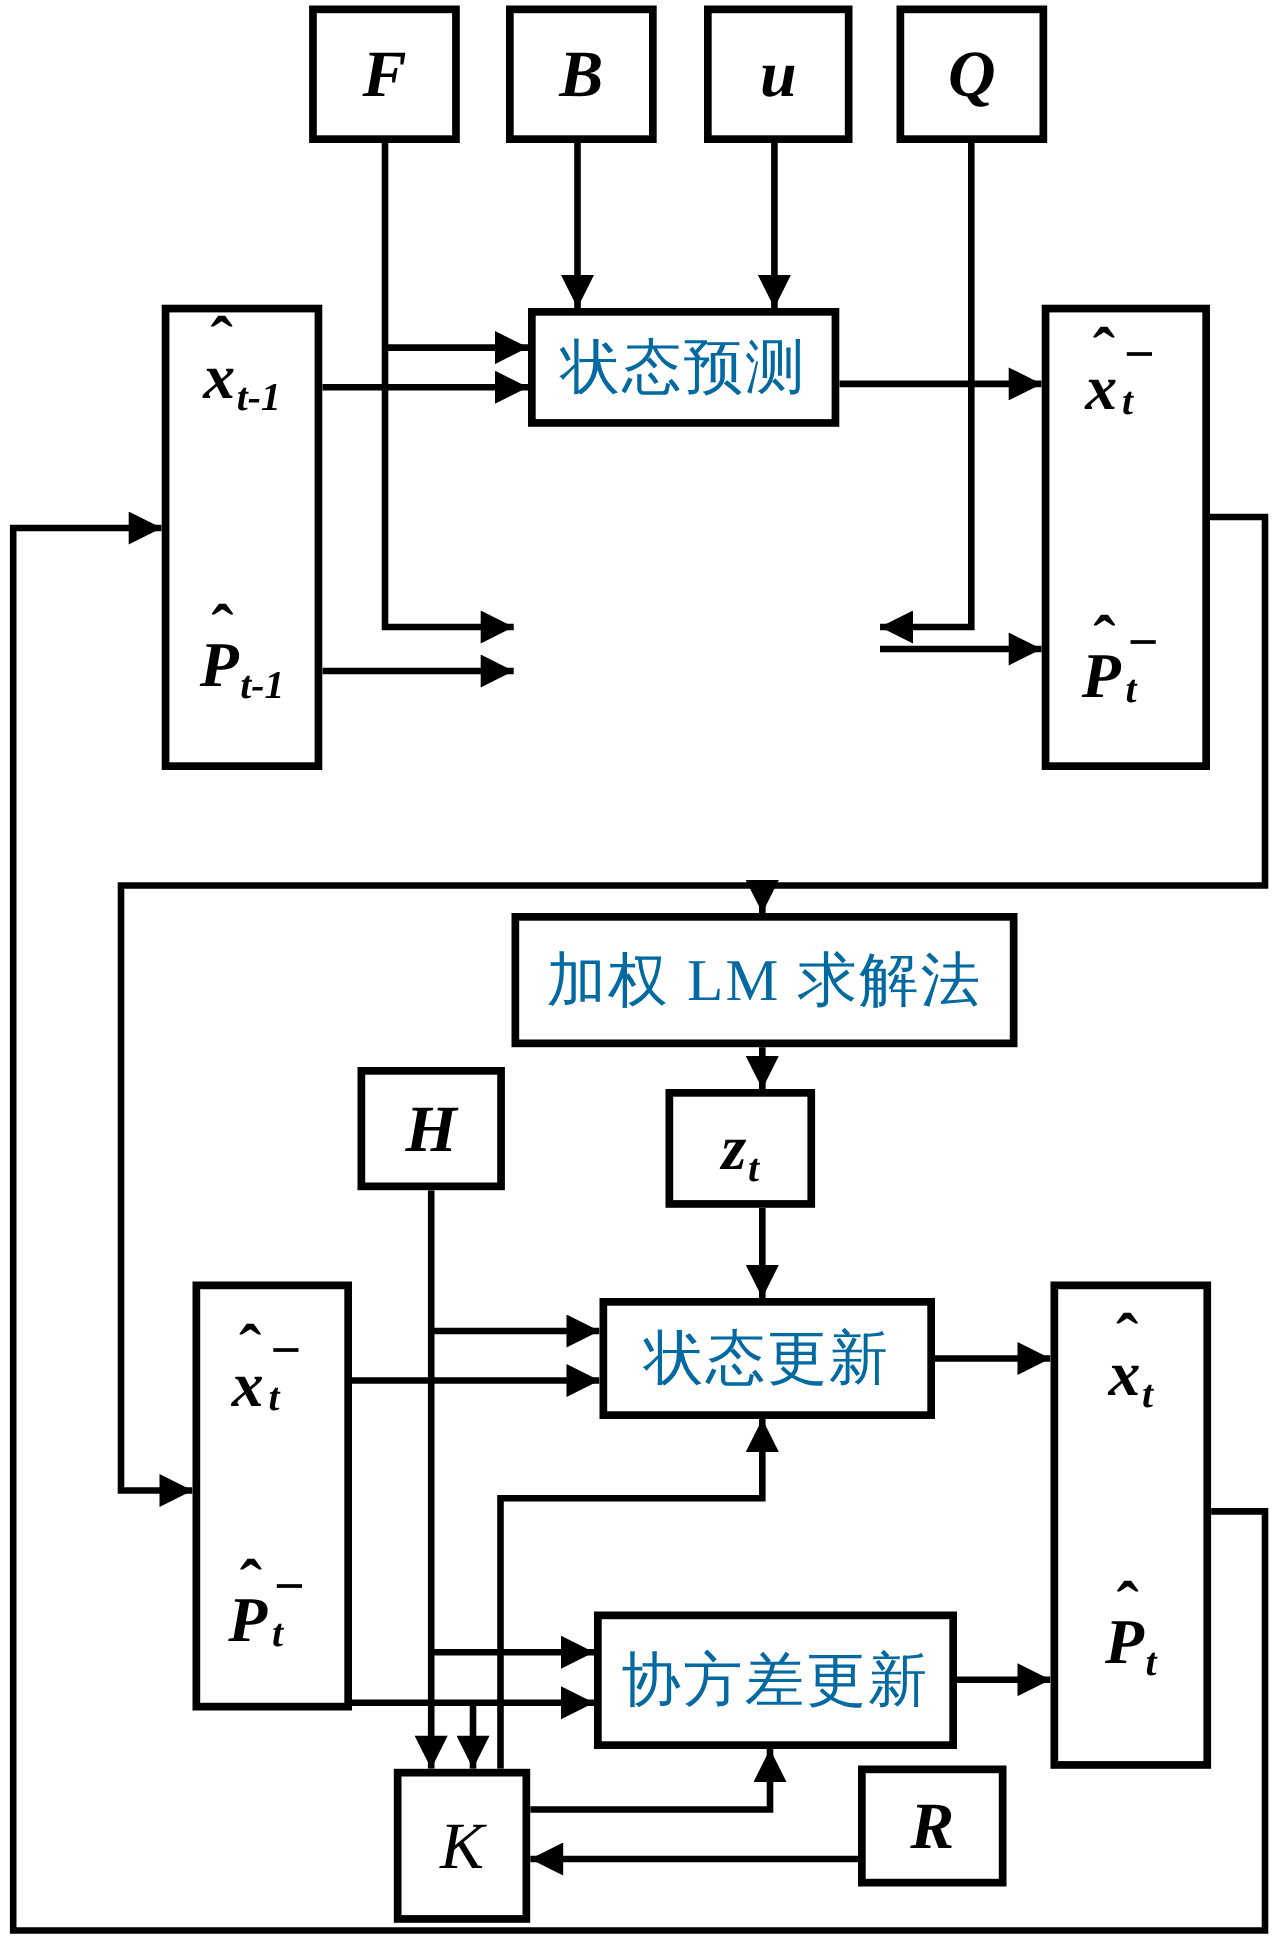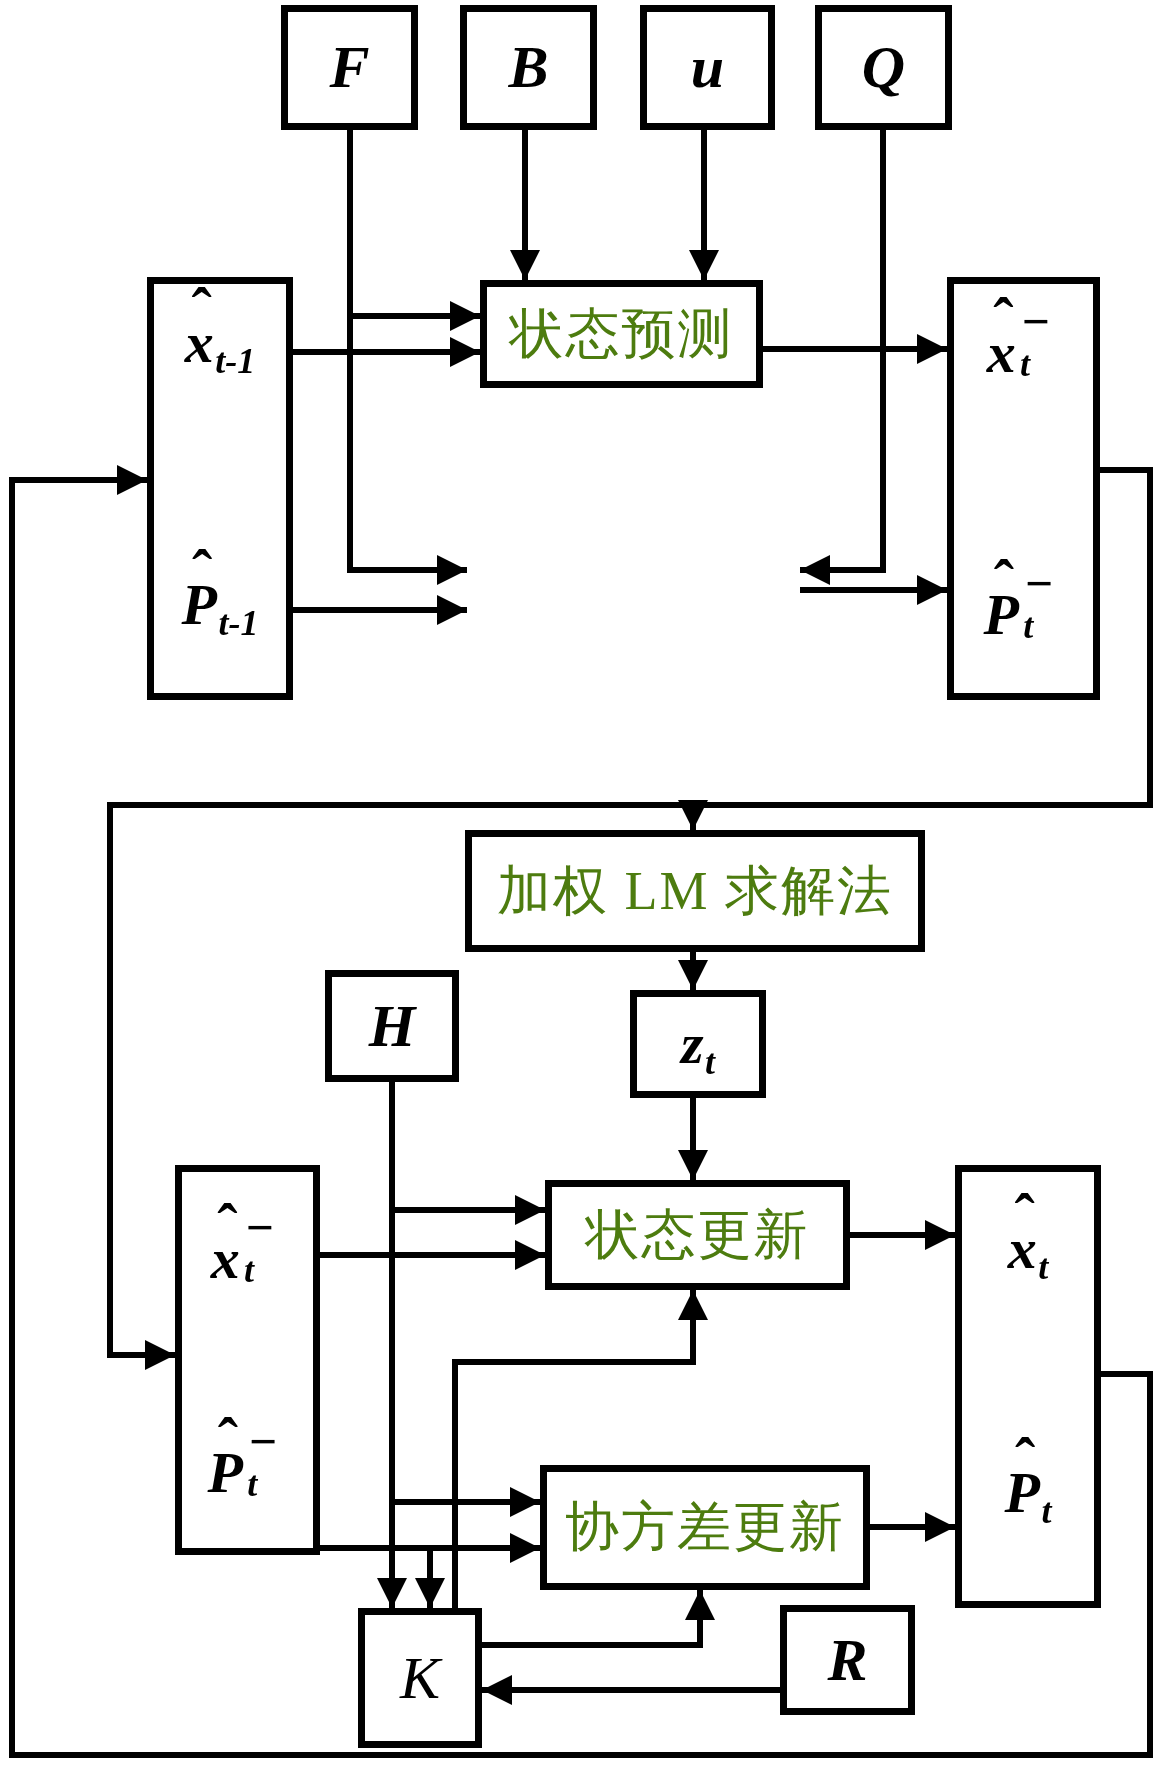--- a/index.html
+++ b/index.html
@@ -5,21 +5,21 @@
   html,body{margin:0;padding:0;background:#fff;}
   #stage{position:relative;width:1162px;height:1771px;background:#fff;overflow:hidden;
          font-family:"Liberation Serif","DejaVu Serif",serif;}
   #wires{position:absolute;left:0;top:0;}
   .bx{position:absolute;border:7px solid #000;background:#fff;box-sizing:border-box;
       display:flex;align-items:center;justify-content:center;}
   .tall{display:block;}
   .tlabel{position:absolute;left:0;width:100%;display:flex;justify-content:center;}
   .lone{font:bold italic 60px "Liberation Serif","DejaVu Serif",serif;color:#000;}
   .lone.light{font-weight:normal;}
-  .cjk{font:54px "Liberation Serif","DejaVu Serif",serif;color:#4d7c0f;letter-spacing:2px;white-space:nowrap;}
+  .cjk{font:54px "Liberation Serif","DejaVu Serif",serif;color:#0369a1;letter-spacing:2px;white-space:nowrap;}
   .mv{display:inline-block;position:relative;font:bold italic 58px "Liberation Serif","DejaVu Serif",serif;
       color:#000;line-height:1;white-space:nowrap;}
   .hw{position:relative;display:inline-block;}
   .hat{position:absolute;left:58%;top:-0.55em;transform:translateX(-50%);
        font-style:normal;font-size:1.05em;font-weight:bold;}
   .bs{display:inline-block;}
   .sb{display:inline-block;font-size:0.62em;transform:translateY(0.30em);margin-left:0.04em;text-align:center;}
   .stk{display:inline-block;position:relative;width:0.72em;height:1em;margin-left:0.05em;}
   .sp{position:absolute;left:0.04em;top:-0.34em;font-size:0.85em;}
   .sb2{position:absolute;left:0.04em;bottom:-0.30em;font-size:0.62em;}
@@ -99,21 +99,21 @@
     </div>
   </div>
 
   <div class="bx" style="left:465px;top:830px;width:460px;height:122px">
     <span class="cjk">加权 LM 求解法</span>
   </div>
 
   <div class="bx" style="left:325px;top:970px;width:134px;height:112px">
     <span class="lone">H</span>
   </div>
-  <div class="bx" style="left:630px;top:990px;width:136px;height:108px">
+  <div class="bx" style="left:605px;top:990px;width:136px;height:108px">
     <span class="mv"><span class="bs">z</span><span class="sb">t</span></span>
   </div>
 
   <div class="bx tall" style="left:175px;top:1165px;width:145px;height:390px">
     <div class="tlabel" style="top:48px">
       <span class="mv"><span class="hw"><span class="hat">ˆ</span><span class="bs">x</span></span><span class="stk"><span class="sp">−</span><span class="sb2">t</span></span></span>
     </div>
     <div class="tlabel" style="top:262px">
       <span class="mv"><span class="hw"><span class="hat">ˆ</span><span class="bs">P</span></span><span class="stk"><span class="sp">−</span><span class="sb2">t</span></span></span>
     </div>

